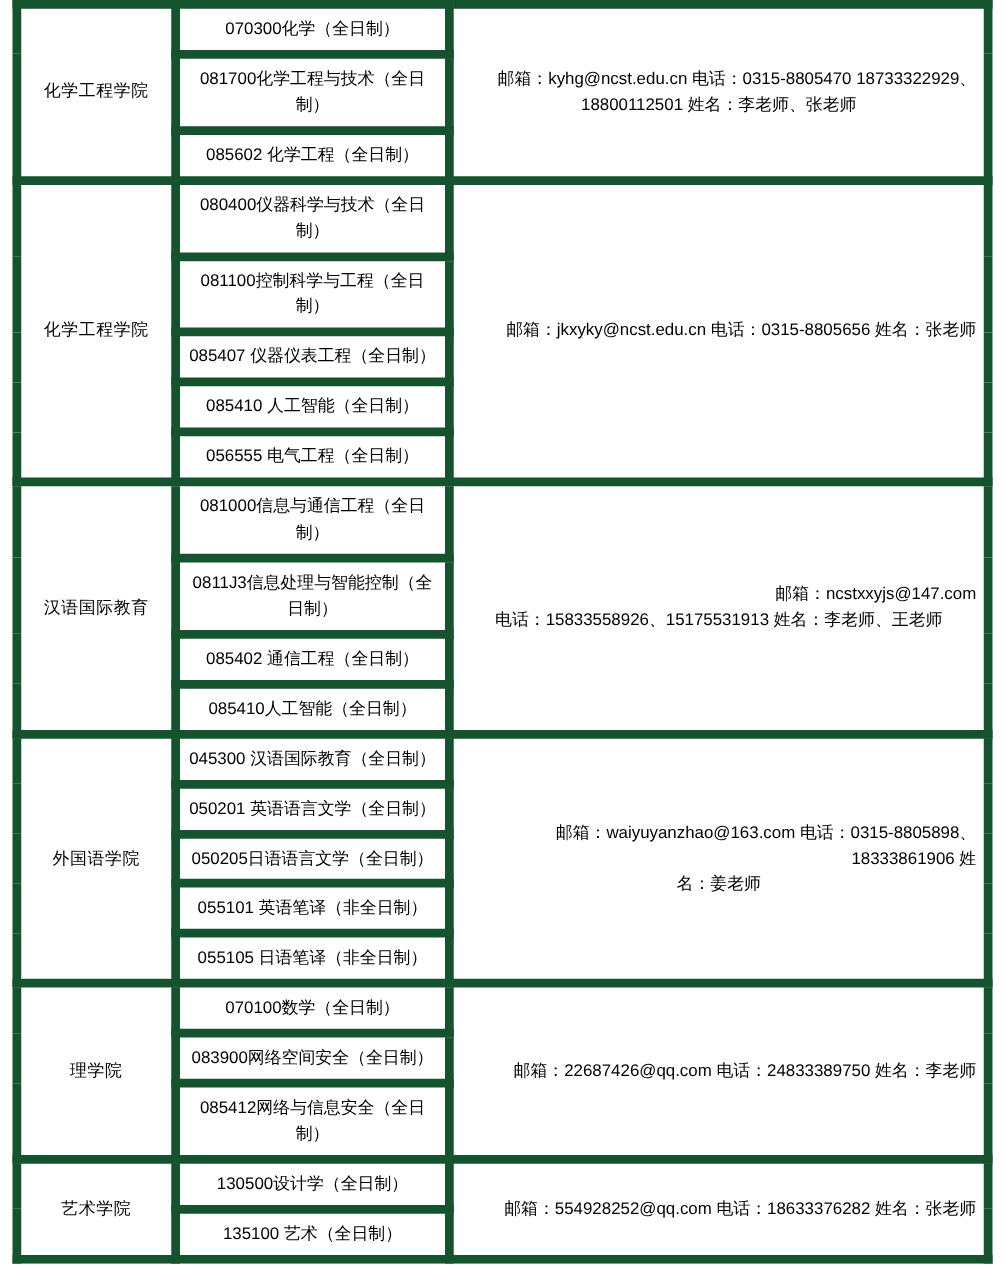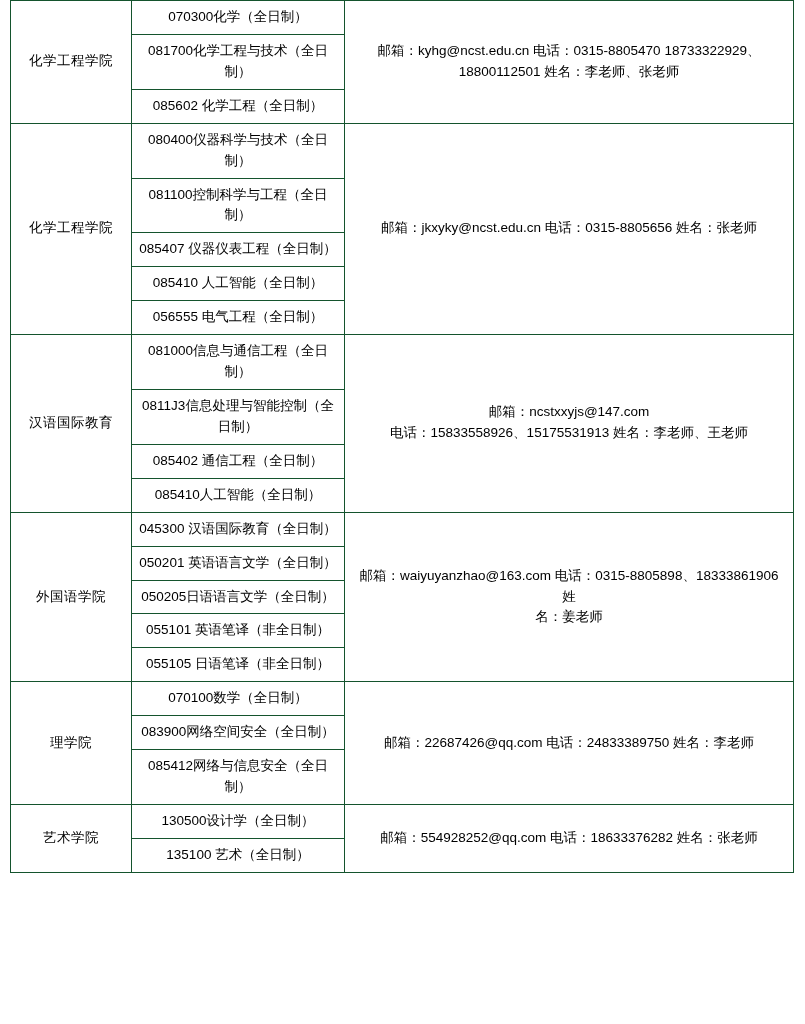--- a/index.html
+++ b/index.html
@@ -18,21 +18,21 @@
     box-sizing: border-box;
   }
   table.contact-table {
     border-collapse: collapse;
     width: 784px;
     margin-left: 10px;
     margin-top: 0px;
     table-layout: fixed;
   }
   table.contact-table td {
-    border: 1px solid #14532d;
+    border: 7px solid #14532d;
     font-size: 13.5px;
     line-height: 1.55;
     padding: 6px 6px;
     vertical-align: middle;
     text-align: center;
     word-break: break-word;
   }
   td.college {
     width: 108px;
     font-size: 14px;
@@ -43,22 +43,24 @@
     font-size: 13px;
     padding: 8px 10px;
   }
   td.contact {
     font-size: 13.5px;
     padding: 10px 14px;
     line-height: 1.8;
   }
   .contact-line {
     display: block;
+    text-align: right;
   }
   .contact-center {
+    text-align: center;
   }
 </style>
 </head>
 <body>
 
 <div class="page">
   <table class="contact-table">
     <tbody>
         <tr>
           <td class="college" rowspan="3">化学工程学院</td>

